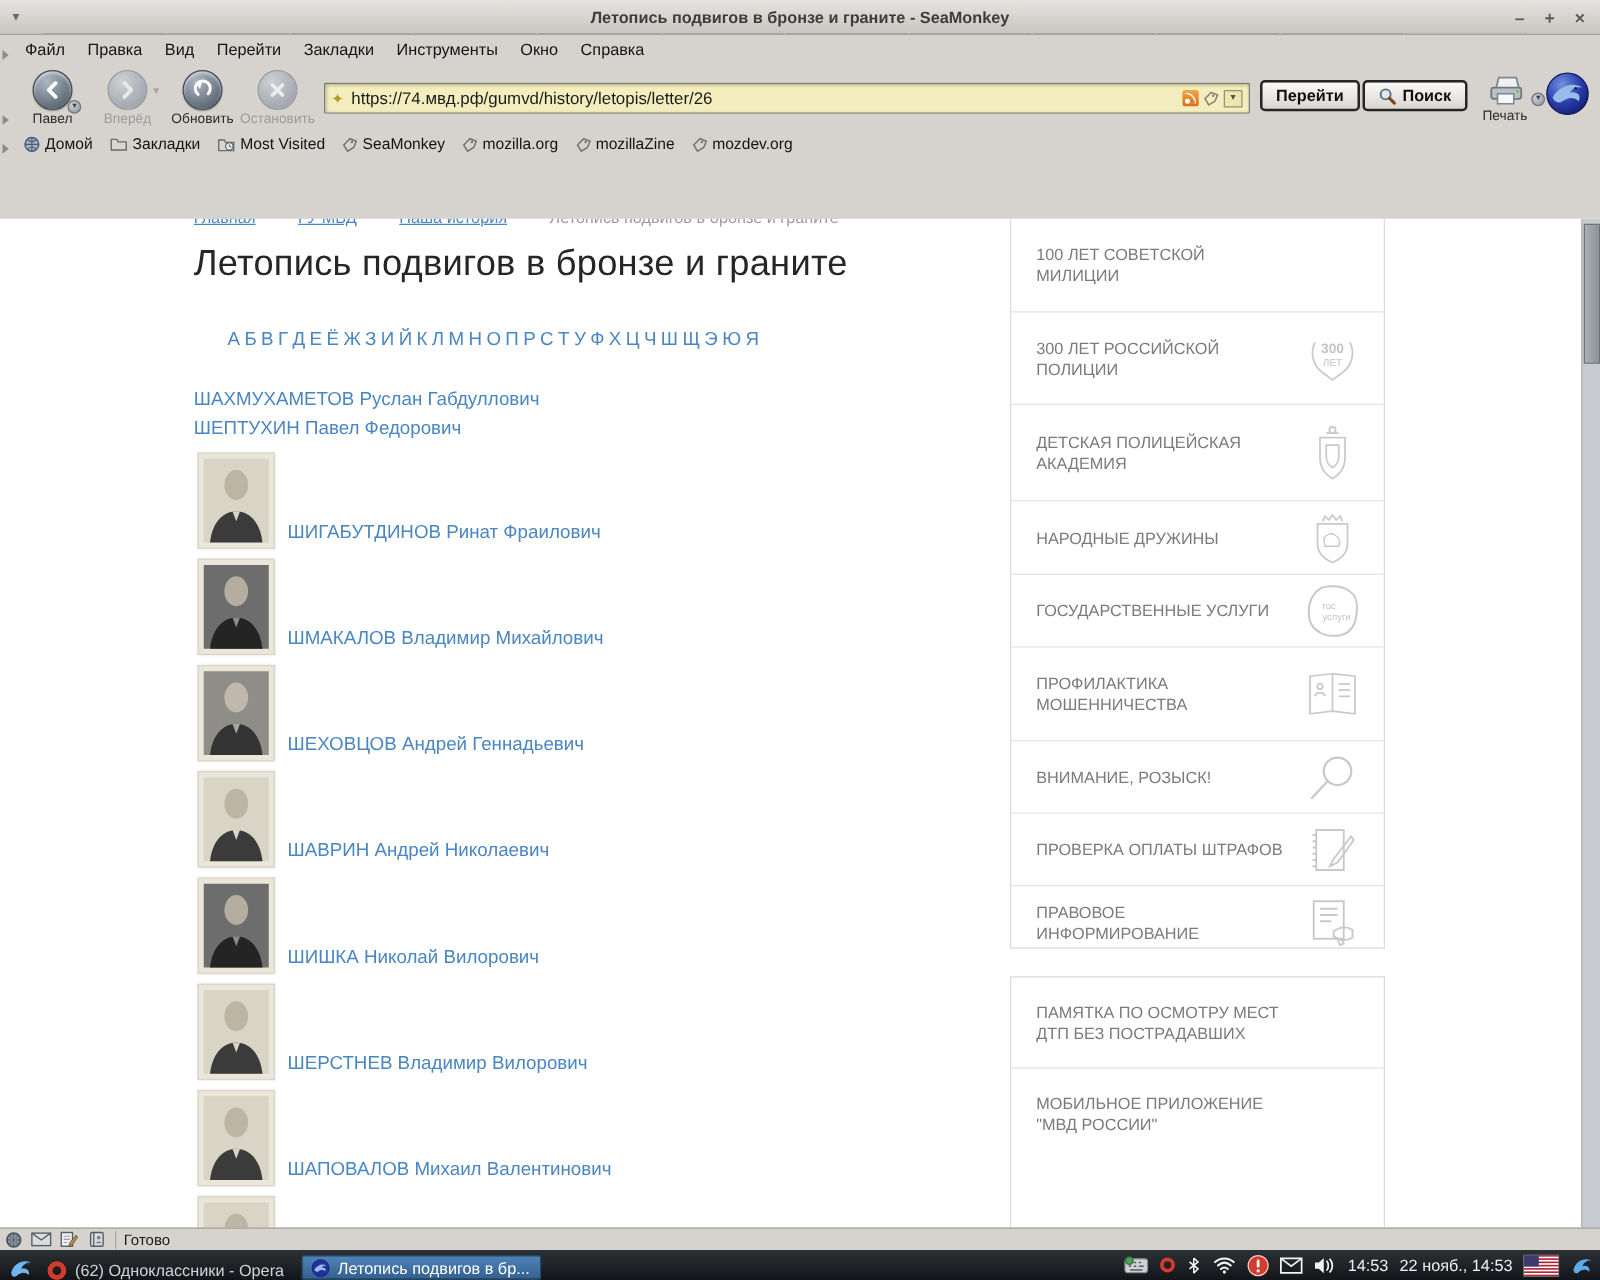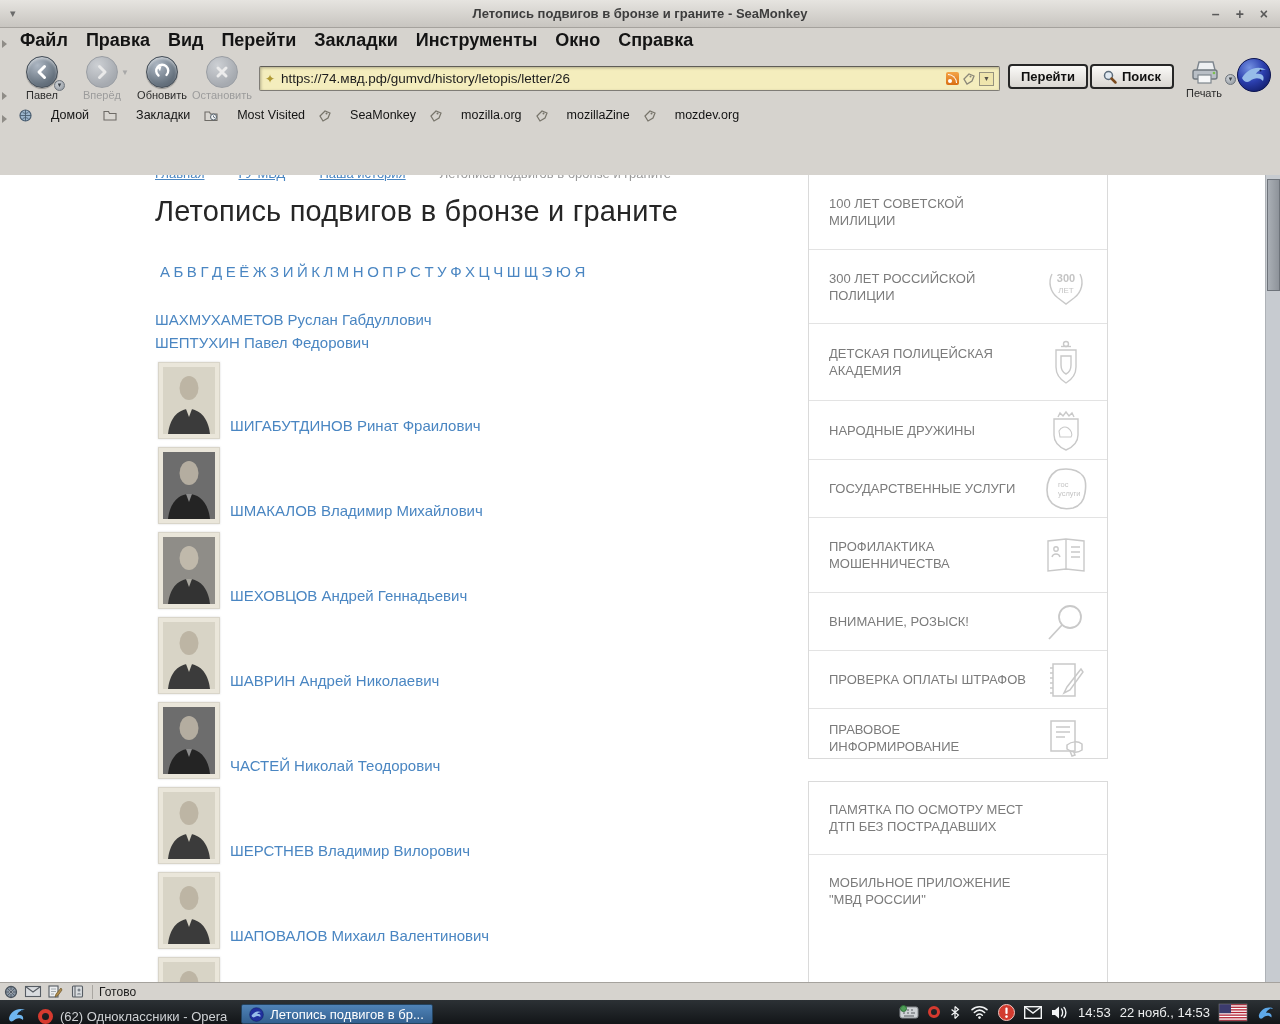--- a/index.html
+++ b/index.html
@@ -16,21 +16,21 @@
   .tb-controls { position:absolute; right:12px; display:flex; gap:16px; color:#5a5a5a;
     font-size:14px; font-weight:bold; }
   .tb-controls span { cursor:default; }
 
   
   .bar { position:absolute; left:0; width:1280px; background:#d6d3ce; display:flex; align-items:center; }
   .grippy { width:11px; align-self:stretch; position:relative; flex:none; }
   .grippy::before { content:""; position:absolute; left:2px; bottom:4px;
     border-left:5px solid #8f8c87; border-top:4px solid transparent; border-bottom:4px solid transparent; }
 
-  #menubar { top:28px; height:24px; font-size:18px; color:#141414;font-weight:bold; }
+  #menubar { top:28px; height:24px; font-size:13px; color:#141414; }
   .menu-item { padding:0 9px; line-height:24px; }
 
   #navbar { top:52px; height:52px; gap:2px; }
   .navbtn { width:58px; display:flex; flex-direction:column; align-items:center; position:relative; flex:none; }
   .nav-circle { width:32px; height:32px; border-radius:50%;
     background:radial-gradient(circle at 35% 28%, #aeb8c4, #67737f 65%, #4e5864);
     border:1px solid #454e58; display:flex; align-items:center; justify-content:center;
     box-shadow:inset 0 2px 3px rgba(255,255,255,.55), 0 1px 1px rgba(0,0,0,.3); }
   .navbtn.disabled .nav-circle { background:radial-gradient(circle at 35% 28%, #cdd0d4, #a6aab0 70%); border-color:#9a9ea4; box-shadow:none; }
   .nav-label { font-size:11px; color:#2c2c2c; margin-top:1px; white-space:nowrap; }
@@ -55,21 +55,21 @@
   .mini-drop { width:15px; height:14px; background:#efe5ad; border:1px solid #97937f;
     display:flex; align-items:center; justify-content:center; font-size:7px; color:#55524a; }
 
   .chrome-btn { font-size:13px; font-weight:bold; color:#101010; align-self:flex-start; margin-top:12px;
     background:linear-gradient(#fbfaf8,#d9d6d1); border:2px solid #262626; border-radius:4px;
     padding:3px 11px; display:flex; align-items:center; gap:5px; white-space:nowrap; }
   #printbtn { width:56px; margin-top:2px; }
   #sm-logo { margin:0 8px 6px 2px; flex:none; }
 
   #bookmarksbar { top:104px; height:23px; font-size:12.5px; color:#141414; gap:2px; }
-  .bm-item { display:flex; align-items:center; gap:19px; padding:0 6px; line-height:23px; white-space:nowrap; }
+  .bm-item { display:flex; align-items:center; gap:4px; padding:0 6px; line-height:23px; white-space:nowrap; }
 
   
   #tabbar { top:127px; height:30px; background:#ccc9c4; border-top:1px solid #9b9893;
     display:flex; align-items:center; padding:0 2px; }
   .newtab-btn { width:22px; height:22px; display:flex; align-items:center; justify-content:center; flex:none; }
   .tab-scroll { font-size:9px; color:#3f3f3f; padding:0 2px; flex:none; }
   .tab-scroll.disabled { color:#aba8a3; }
   .tab { width:97px; height:22px; flex:none; margin-right:2px;
     background:linear-gradient(#dedbd6,#c6c3be); border:1px solid #2d2d2d;
     display:flex; align-items:center; gap:4px; padding:0 5px; font-size:12px; color:#101010; overflow:hidden; }
@@ -80,21 +80,21 @@
     background:linear-gradient(#d3e2f0,#96b8da); border:1px solid #53799f; border-radius:2px;
     color:#fff; font-size:11px; font-weight:bold; display:flex; align-items:center; justify-content:center; }
 
   
   #content { position:absolute; left:0; top:157px; width:1280px; height:921px; background:#fff; overflow:hidden;margin-top:18px; }
   #breadcrumb { position:absolute; left:155px; top:0; height:8px; overflow:hidden; width:700px; }
   #breadcrumb .inner { margin-top:-9px; white-space:nowrap; font-size:13px; }
   .crumb { color:#4a86c2; text-decoration:underline; margin-right:34px; }
   .crumb-current { color:#9a9a9a; text-decoration:none; }
   #page-title { position:absolute; left:155px; top:20px; font-size:29px; font-weight:500; color:#262626; letter-spacing:.2px; }
-  #alphabet { position:absolute; left:160px; top:88px; }
+  #alphabet { position:absolute; left:182px; top:88px; }
   .alpha { color:#4a86c2; font-size:15px; margin-right:3.5px; cursor:pointer; }
 
   #people { position:absolute; left:155px; top:133px; width:650px; }
   .person-link { display:block; color:#4a86c2; font-size:15px; line-height:23px; text-decoration:none; cursor:pointer; }
   .person-row { display:flex; align-items:flex-end; gap:10px; margin-top:8px; }
   .photo { width:62px; height:77px; background:#eae6da; border:1px solid #d9d5c9; padding:4px; flex:none;
     box-shadow:0 0 2px rgba(0,0,0,.15); margin-left:3px; }
   .photo svg { display:block; }
   .t-light .ph-bg { fill:#d8d4c6; } .t-light .ph-head { fill:#bdb5a4; } .t-light .ph-body { fill:#3b3b3b; }
   .t-dark  .ph-bg { fill:#6d6d6d; } .t-dark  .ph-head { fill:#b4ada0; } .t-dark  .ph-body { fill:#242424; }
@@ -502,21 +502,21 @@
       </div>
       <div class="person-row">
         <span class="photo t-dark">
             <svg width="52" height="67" viewBox="0 0 52 67">
               <rect class="ph-bg" width="52" height="67"></rect>
               <ellipse class="ph-head" cx="26" cy="21" rx="9.5" ry="12"></ellipse>
               <path class="ph-body" d="M5 67 C7 49 17 42 26 42 C35 42 45 49 47 67 Z"></path>
               <path d="M23 42 L26 50 L29 42 Z" fill="#8c8c8c"></path>
             </svg>
           </span>
-        <a class="person-link">ЧАСТЕЙ Николай Теодорович</a>
+        <a class="person-link">ШИШКА Николай Вилорович</a>
       </div>
       <div class="person-row">
         <span class="photo t-light">
             <svg width="52" height="67" viewBox="0 0 52 67">
               <rect class="ph-bg" width="52" height="67"></rect>
               <ellipse class="ph-head" cx="26" cy="21" rx="9.5" ry="12"></ellipse>
               <path class="ph-body" d="M5 67 C7 49 17 42 26 42 C35 42 45 49 47 67 Z"></path>
               <path d="M23 42 L26 50 L29 42 Z" fill="#d8d4c6"></path>
             </svg>
           </span>

